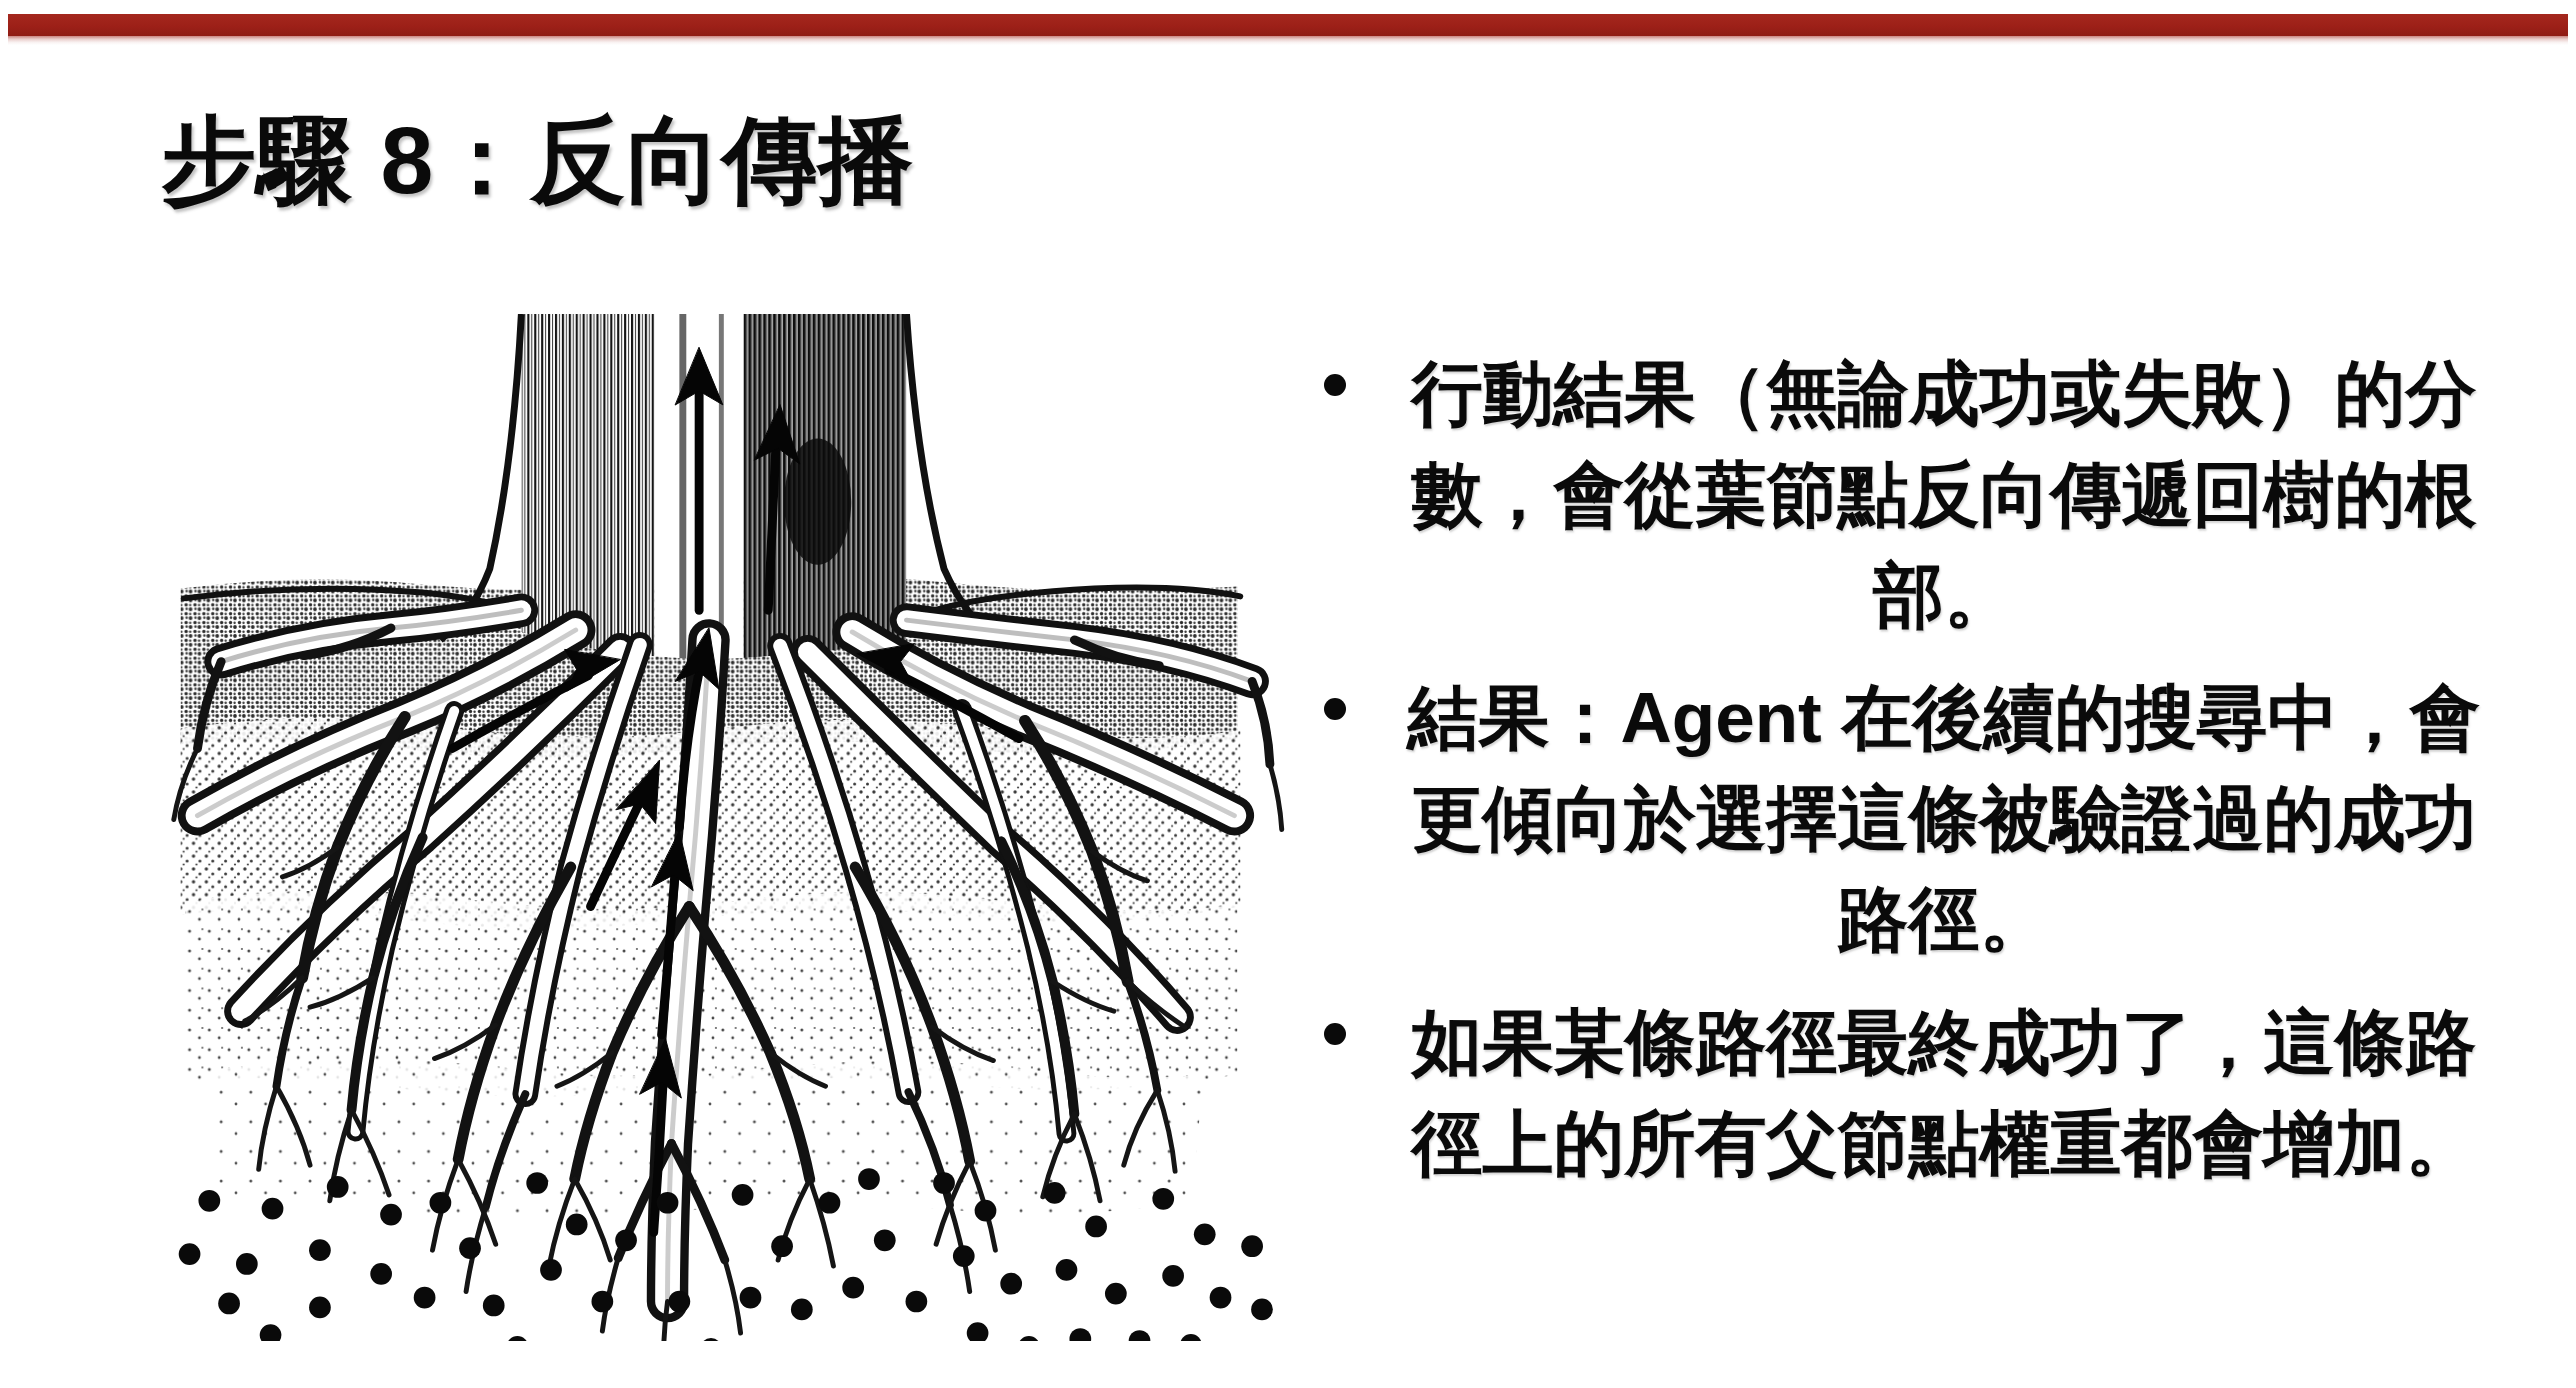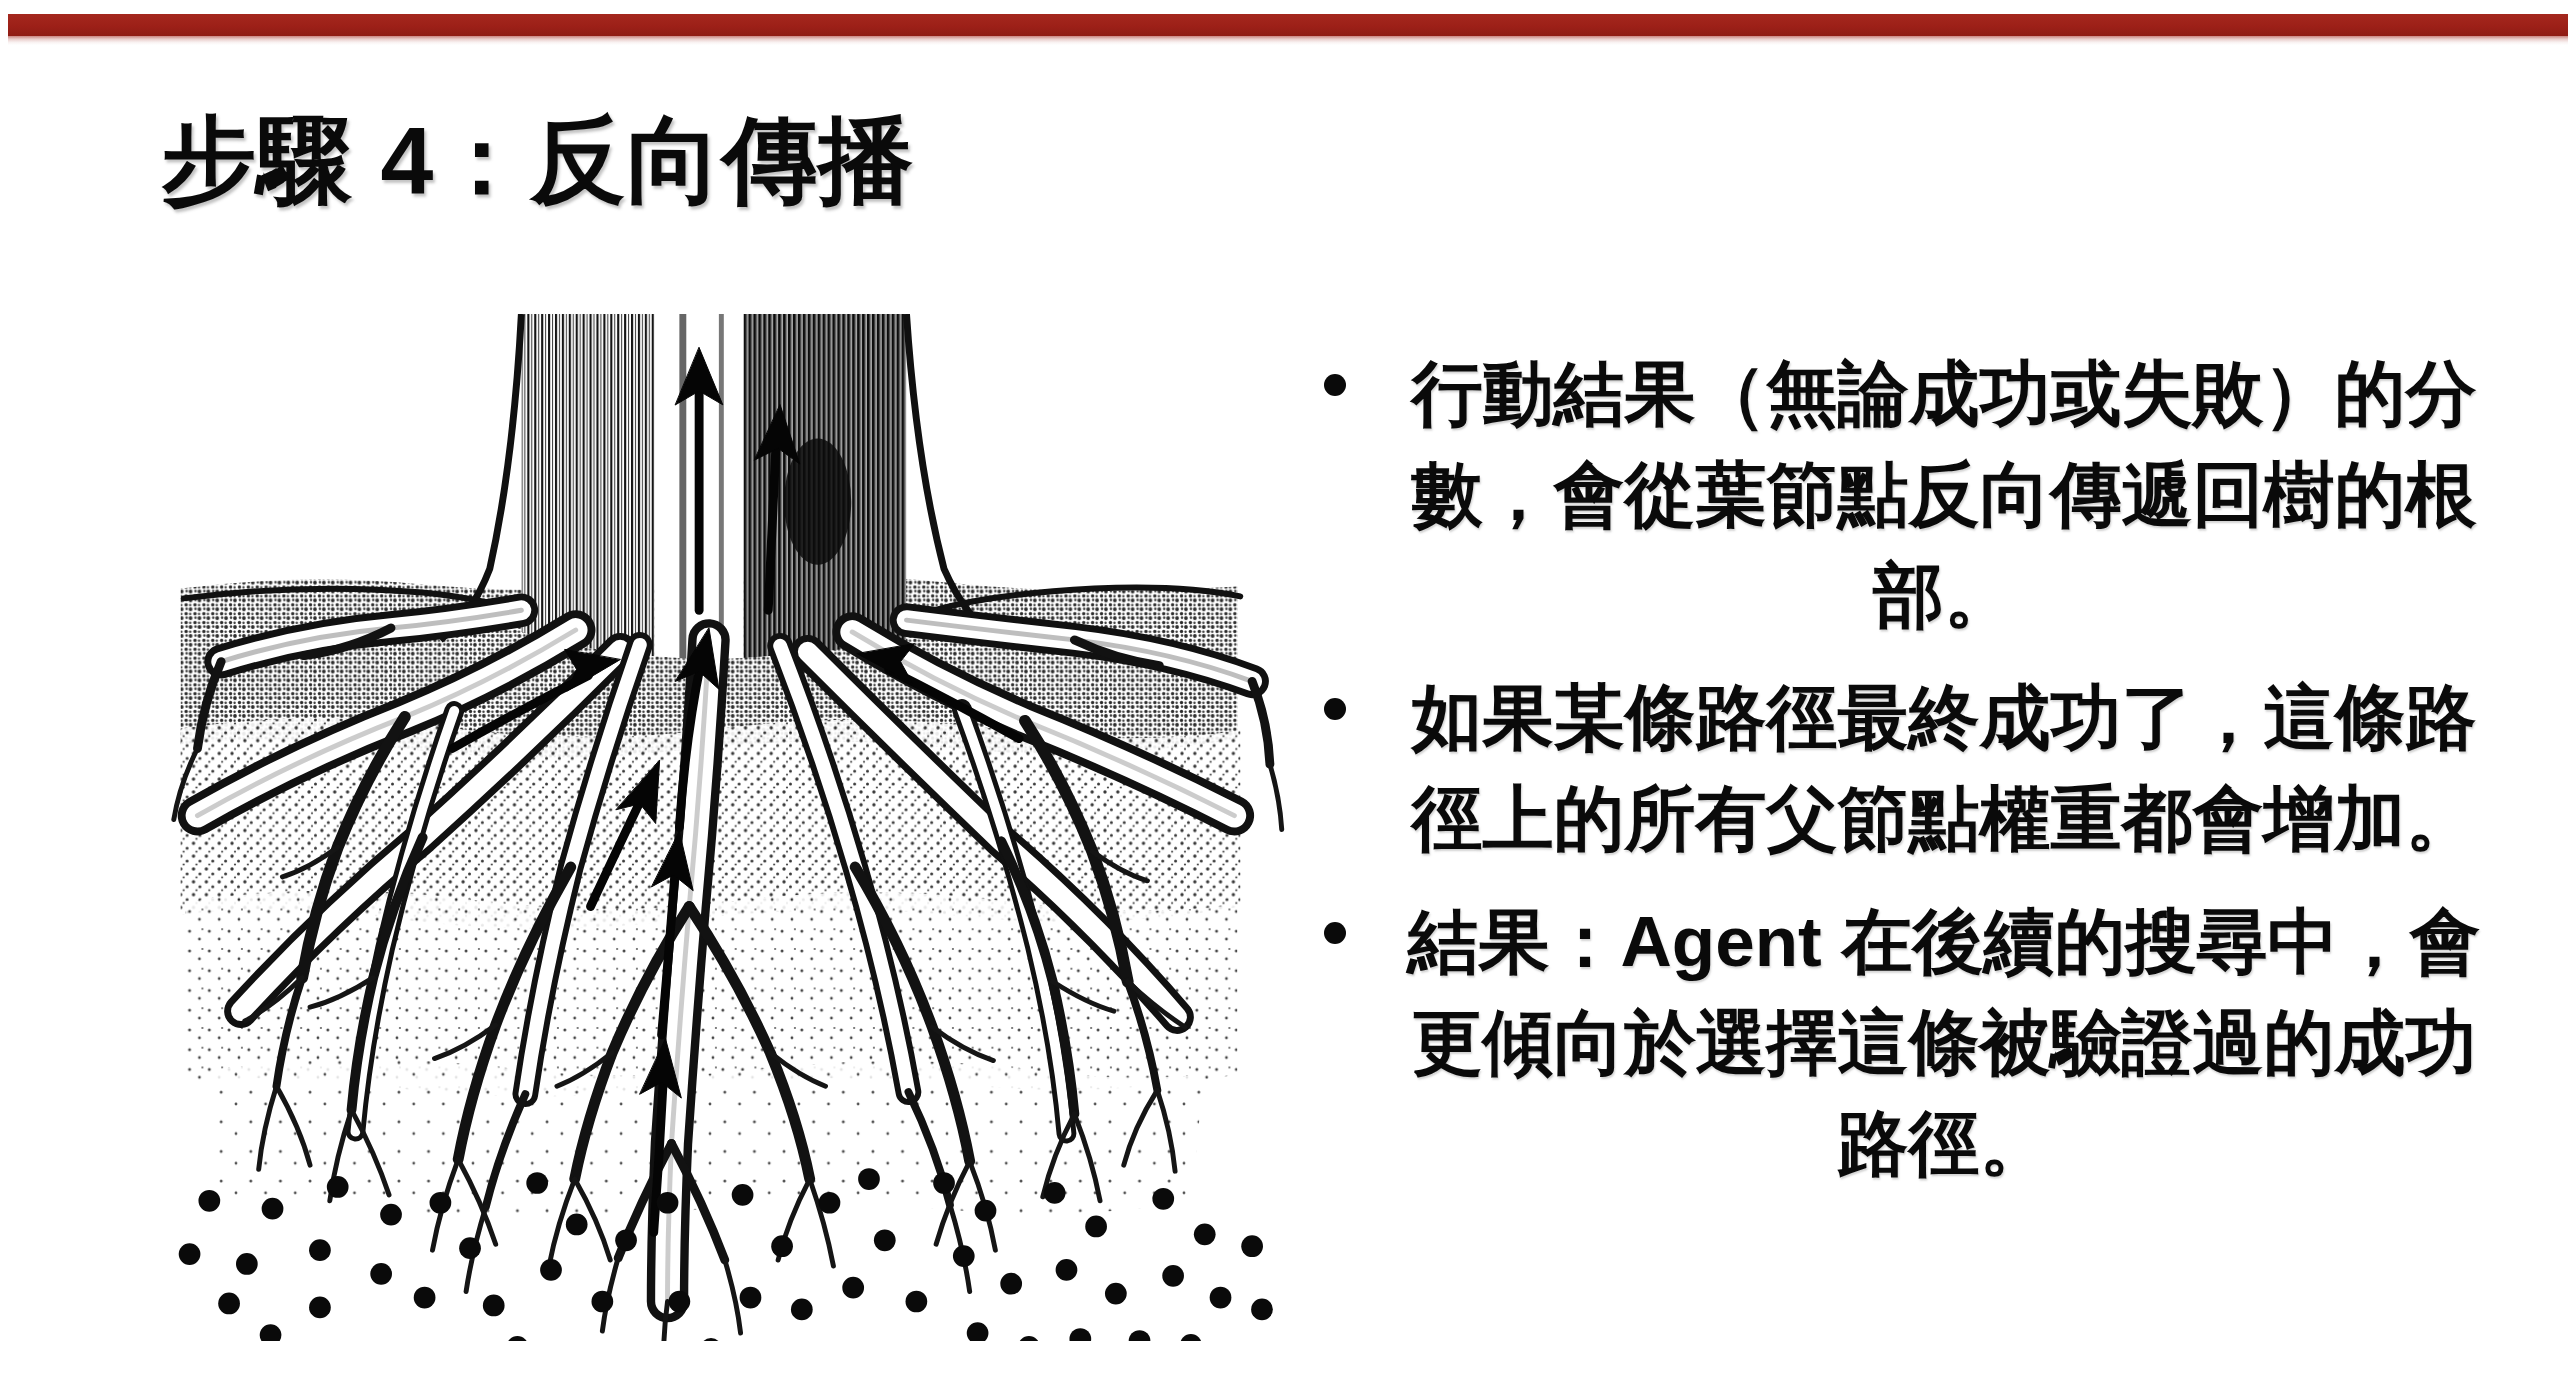--- a/index.html
+++ b/index.html
@@ -111,21 +111,21 @@
   }
 </style>
 </head>
 <body>
 
 <div id="top-bar-wrap">
   <div class="accent-bar"></div>
   <div class="accent-bar-shadow"></div>
 </div>
 
-<div id="slide-title">步驟 4：反向傳播</div>
+<div id="slide-title">步驟 8：反向傳播</div>
 
 <div id="illustration">
   <svg viewBox="0 0 1180 1040" xmlns="http://www.w3.org/2000/svg">
     <defs>
 
       <pattern id="stippleDark" width="9" height="9" patternUnits="userSpaceOnUse">
         <rect width="9" height="9" fill="#ffffff"></rect>
         <circle cx="2" cy="2" r="1.9" fill="#1a1a1a"></circle>
         <circle cx="6.5" cy="6.5" r="1.7" fill="#1a1a1a"></circle>
         <circle cx="7" cy="1.6" r="1.3" fill="#2a2a2a"></circle>
@@ -401,24 +401,24 @@
     <div class="bullet-marker">
       <span class="dot"></span>
     </div>
     <div class="bullet-text">行動結果（無論成功或失敗）的分數，會從葉節點反向傳遞回樹的根部。</div>
   </div>
 
   <div class="bullet-item">
     <div class="bullet-marker">
       <span class="dot"></span>
     </div>
-    <div class="bullet-text">如果某條路徑最終成功了，這條路徑上的所有父節點權重都會增加。</div>
+    <div class="bullet-text">結果：Agent 在後續的搜尋中，會更傾向於選擇這條被驗證過的成功路徑。</div>
   </div>
 
   <div class="bullet-item">
     <div class="bullet-marker">
       <span class="dot"></span>
     </div>
-    <div class="bullet-text">結果：Agent 在後續的搜尋中，會更傾向於選擇這條被驗證過的成功路徑。</div>
+    <div class="bullet-text">如果某條路徑最終成功了，這條路徑上的所有父節點權重都會增加。</div>
   </div>
 
 </div>
 
 
 </body></html>

